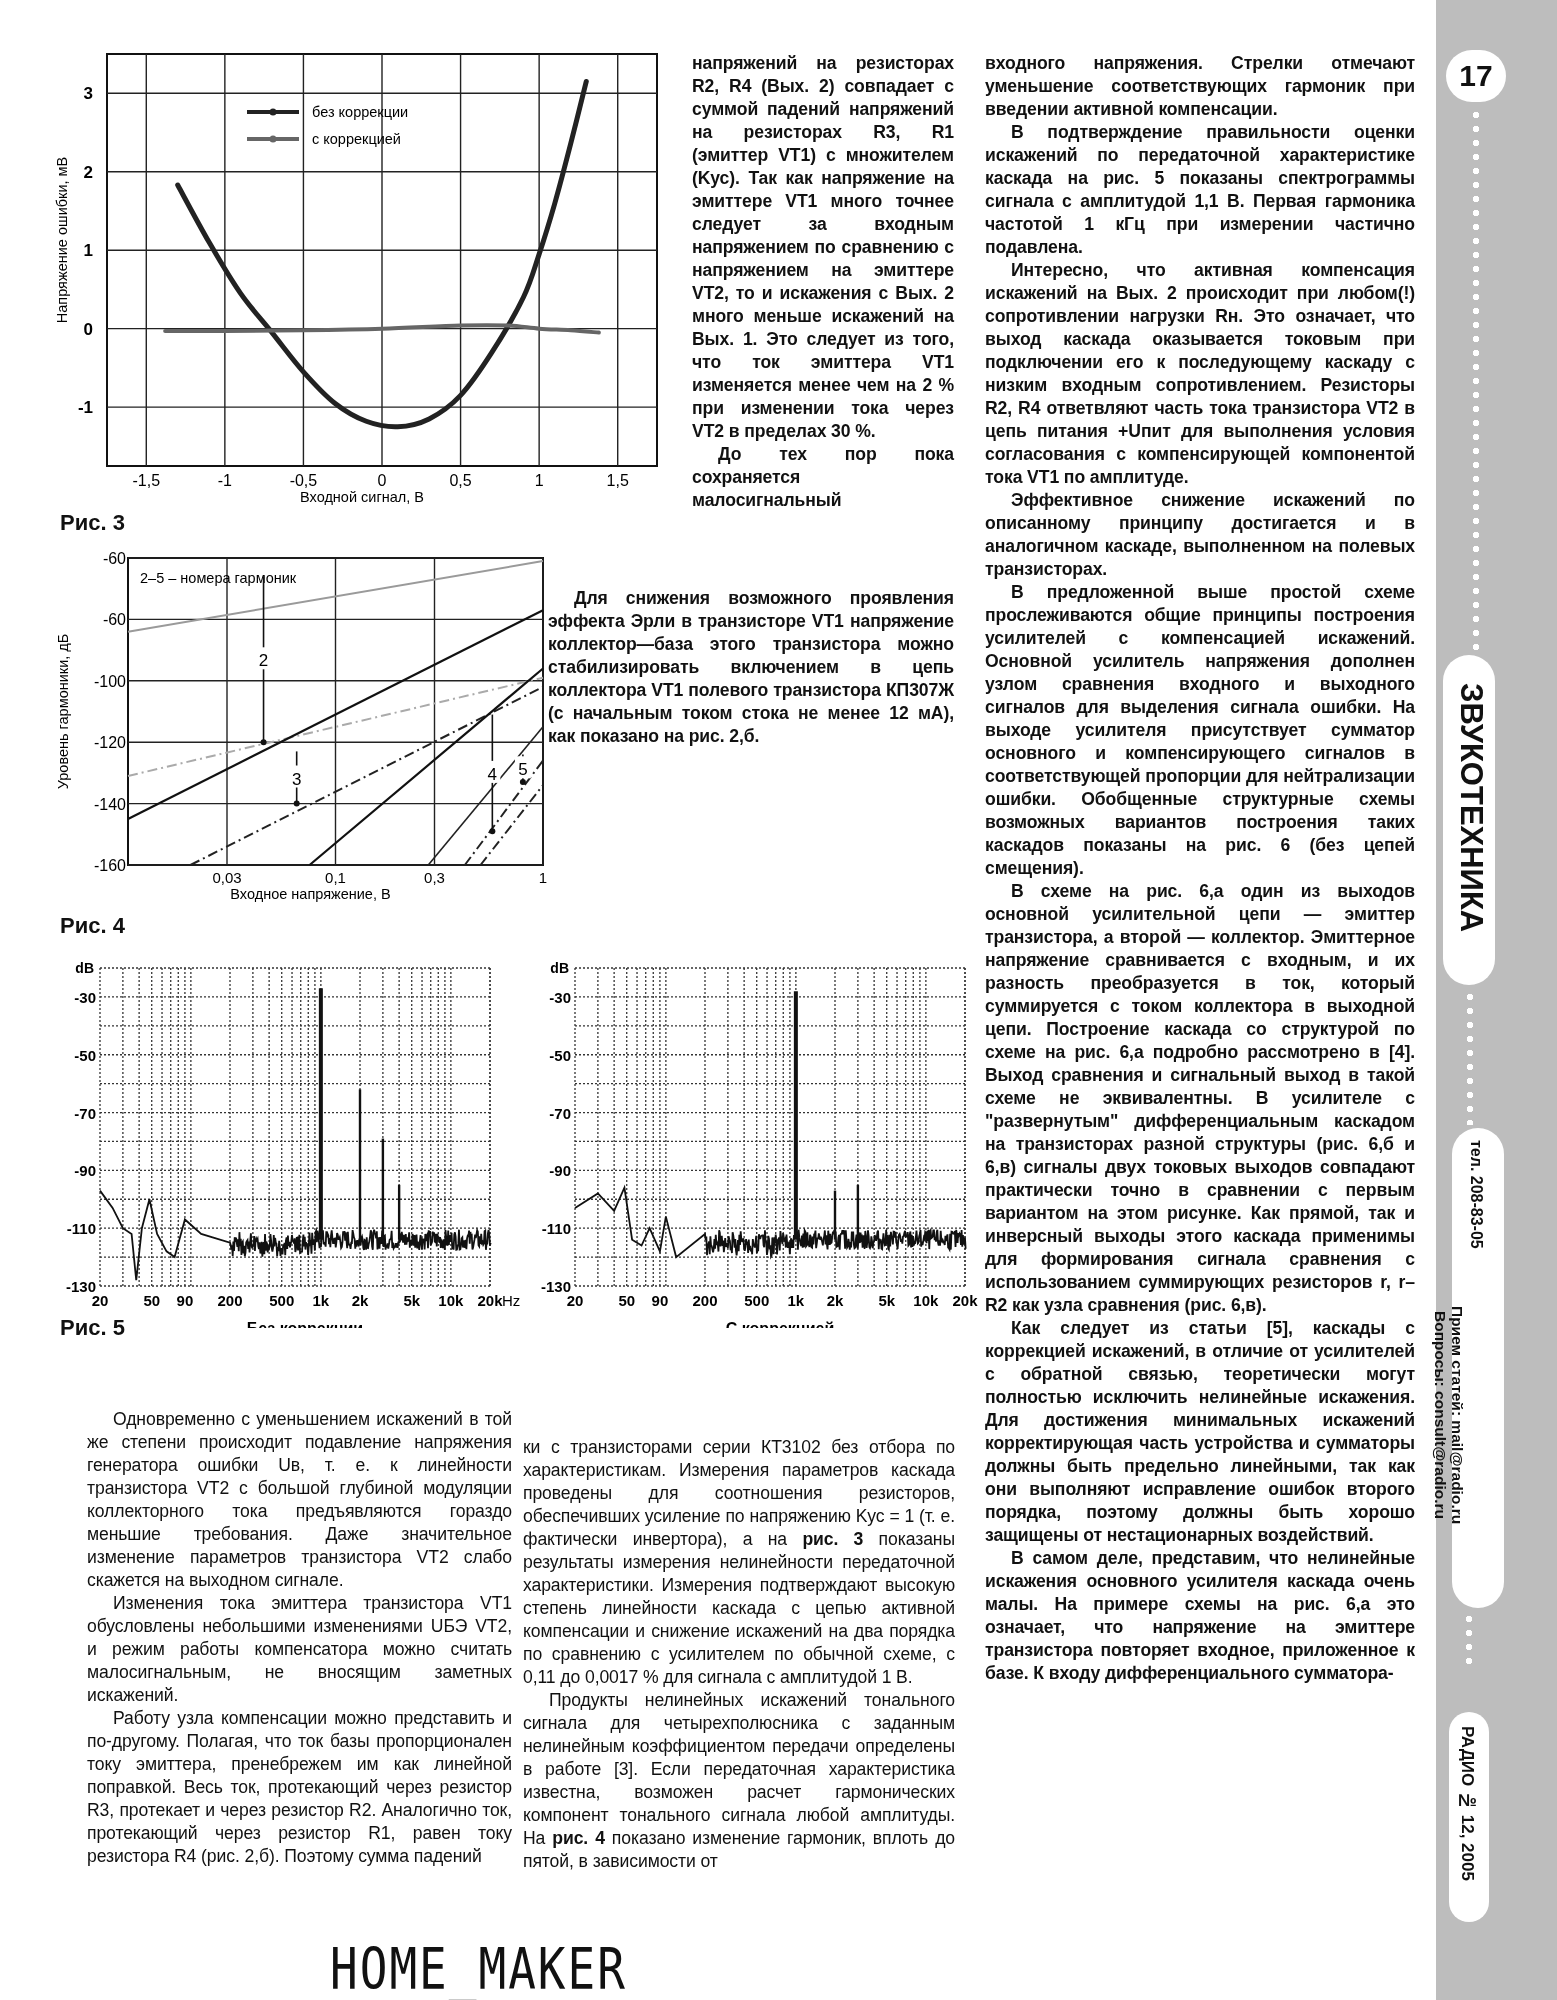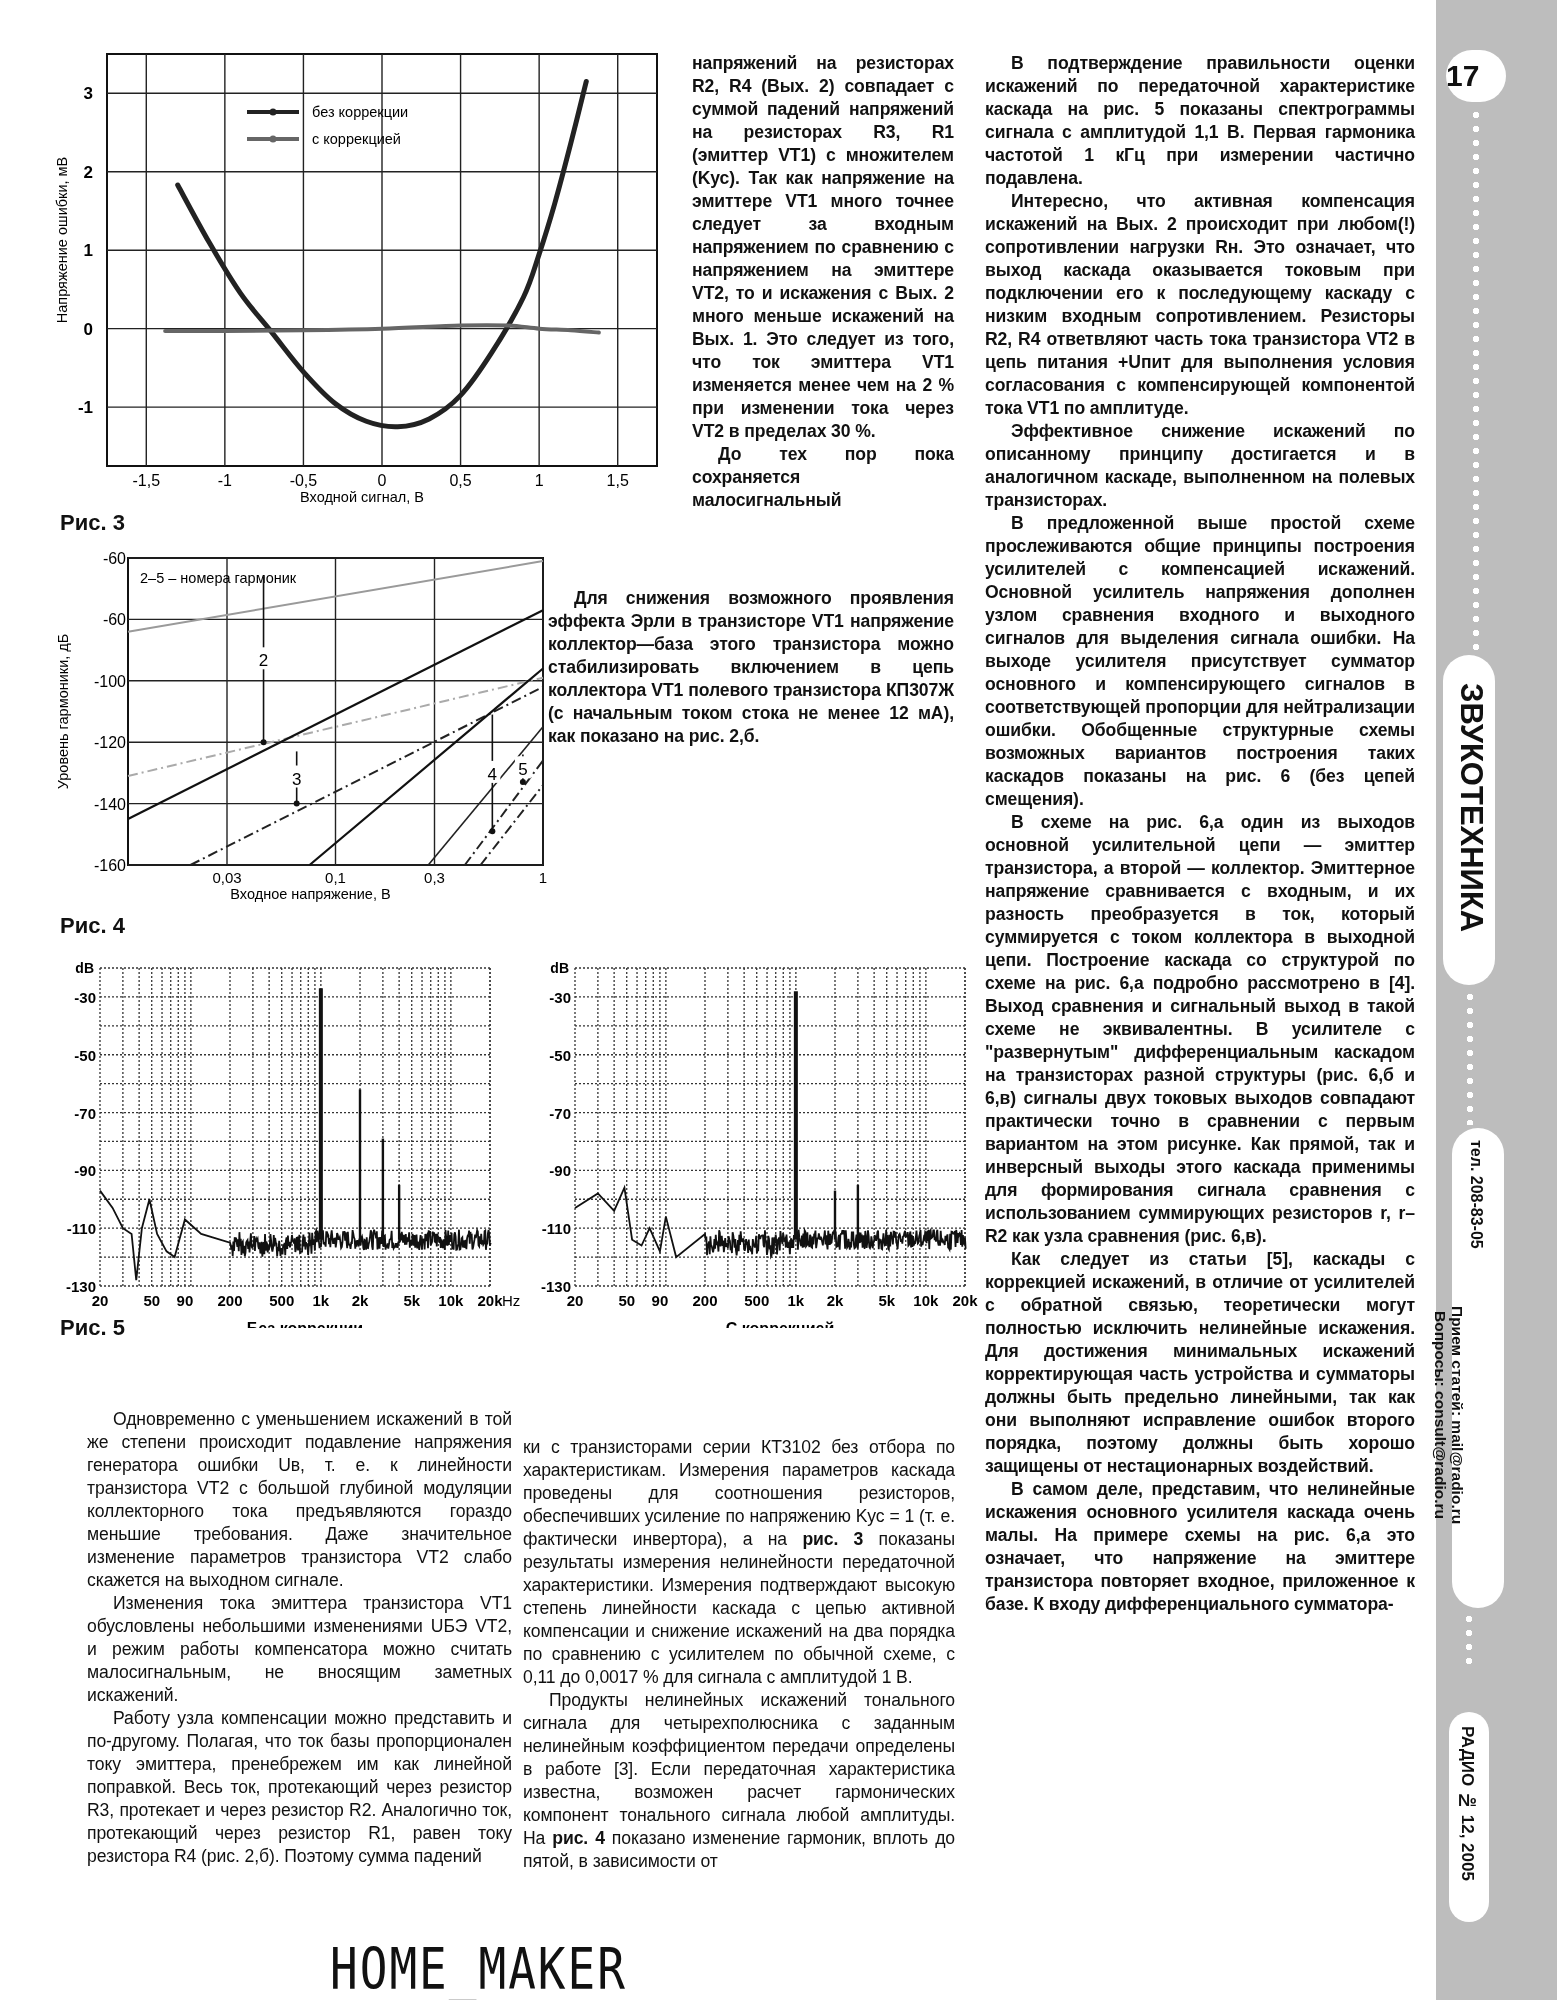--- a/index.html
+++ b/index.html
@@ -247,20 +247,21 @@
 <div class="fig-cap" style="left:60px;top:1315px">Рис. 5</div>
 
 <div class="col" id="colB_top" style="left:692px;top:52px;width:262px;">
     <p>напряжений на резисторах R2, R4 (Вых. 2) совпадает с суммой падений напряжений на резисторах R3, R1 (эмиттер VT1) с множителем (Kус). Так как напряжение на эмиттере VT1 много точнее следует за входным напряжением по сравнению с напряжением на эмиттере VT2, то и искажения с Вых. 2 много меньше искажений на Вых. 1. Это следует из того, что ток эмиттера VT1 изменяется менее чем на 2 % при изменении тока через VT2 в пределах 30 %.</p>
     <p class="ind">До тех пор пока сохраняется малосигнальный</p>
   </div>
 <div class="col" id="colB_wide" style="left:548px;top:587px;width:406px;">
     <p class="ind">Для снижения возможного проявления эффекта Эрли в транзисторе VT1 напряжение коллектор—база этого транзистора можно стабилизировать включением в цепь коллектора VT1 полевого транзистора КП307Ж (с начальным током стока не менее 12 мА), как показано на рис. 2,б.</p>
   </div>
 <div class="col" id="colC" style="left:985px;top:52px;width:430px;">
+    <p>входного напряжения. Стрелки отмечают уменьшение соответствующих гармоник при введении активной компенсации.</p>
     <p class="ind">В подтверждение правильности оценки искажений по передаточной характеристике каскада на <b class="ref">рис. 5</b> показаны спектрограммы сигнала с амплитудой 1,1 В. Первая гармоника частотой 1 кГц при измерении частично подавлена.</p>
     <p class="ind">Интересно, что активная компенсация искажений на Вых. 2 происходит при любом(!) сопротивлении нагрузки Rн. Это означает, что выход каскада оказывается токовым при подключении его к последующему каскаду с низким входным сопротивлением. Резисторы R2, R4 ответвляют часть тока транзистора VT2 в цепь питания +Uпит для выполнения условия согласования с компенсирующей компонентой тока VT1 по амплитуде.</p>
     <p class="ind">Эффективное снижение искажений по описанному принципу достигается и в аналогичном каскаде, выполненном на полевых транзисторах.</p>
     <p class="ind">В предложенной выше простой схеме прослеживаются общие принципы построения усилителей с компенсацией искажений. Основной усилитель напряжения дополнен узлом сравнения входного и выходного сигналов для выделения сигнала ошибки. На выходе усилителя присутствует сумматор основного и компенсирующего сигналов в соответствующей пропорции для нейтрализации ошибки. Обобщенные структурные схемы возможных вариантов построения таких каскадов показаны на <b class="ref">рис. 6</b> (без цепей смещения).</p>
     <p class="ind">В схеме на рис. 6,а один из выходов основной усилительной цепи — эмиттер транзистора, а второй — коллектор. Эмиттерное напряжение сравнивается с входным, и их разность преобразуется в ток, который суммируется с током коллектора в выходной цепи. Построение каскада со структурой по схеме на рис. 6,а подробно рассмотрено в [4]. Выход сравнения и сигнальный выход в такой схеме не эквивалентны. В усилителе с "развернутым" дифференциальным каскадом на транзисторах разной структуры (рис. 6,б и 6,в) сигналы двух токовых выходов совпадают практически точно в сравнении с первым вариантом на этом рисунке. Как прямой, так и инверсный выходы этого каскада применимы для формирования сигнала сравнения с использованием суммирующих резисторов r, r–R2 как узла сравнения (рис. 6,в).</p>
     <p class="ind">Как следует из статьи [5], каскады с коррекцией искажений, в отличие от усилителей с обратной связью, теоретически могут полностью исключить нелинейные искажения. Для достижения минимальных искажений корректирующая часть устройства и сумматоры должны быть предельно линейными, так как они выполняют исправление ошибок второго порядка, поэтому должны быть хорошо защищены от нестационарных воздействий.</p>
     <p class="ind">В самом деле, представим, что нелинейные искажения основного усилителя каскада очень малы. На примере схемы на рис. 6,а это означает, что напряжение на эмиттере транзистора повторяет входное, приложенное к базе. К входу дифференциального сумматора-</p>
   </div>
 <div class="col narrow" id="bottomA" style="left:62px;top:1408px;width:425px;margin-left:25px;">
     <p class="ind">Одновременно с уменьшением искажений в той же степени происходит подавление напряжения генератора ошибки Uв, т. е. к линейности транзистора VT2 с большой глубиной модуляции коллекторного тока предъявляются гораздо меньшие требования. Даже значительное изменение параметров транзистора VT2 слабо скажется на выходном сигнале.</p>
@@ -269,21 +270,21 @@
   </div>
 <div class="col narrow" id="bottomB" style="left:523px;top:1436px;width:432px;">
     <p>ки с транзисторами серии КТ3102 без отбора по характеристикам. Измерения параметров каскада проведены для соотношения резисторов, обеспечивших усиление по напряжению Kус = 1 (т. е. фактически инвертора), а на <b class="ref">рис. 3</b> показаны результаты измерения нелинейности передаточной характеристики. Измерения подтверждают высокую степень линейности каскада с цепью активной компенсации и снижение искажений на два порядка по сравнению с усилителем по обычной схеме, с 0,11 до 0,0017 % для сигнала с амплитудой 1 В.</p>
     <p class="ind">Продукты нелинейных искажений тонального сигнала для четырехполюсника с заданным нелинейным коэффициентом передачи определены в работе [3]. Если передаточная характеристика известна, возможен расчет гармонических компонент тонального сигнала любой амплитуды. На <b class="ref">рис. 4</b> показано изменение гармоник, вплоть до пятой, в зависимости от</p>
   </div>
 
 <div class="hm">HOME_MAKER</div>
 
 <div class="sidebar">
   <div class="pill" style="left:10px;top:50px;width:60px;height:52px;border-radius:30px;">
-    <span style="display:block;font-weight:900;font-size:30px;line-height:52px;">17</span>
+    <span style="display:block;text-align:center;font-weight:900;font-size:30px;line-height:52px;">17</span>
   </div>
   <div class="dots" style="left:36px;top:108px;height:545px;"></div>
   <div class="pill" style="left:7px;top:655px;width:52px;height:330px;">
     <span class="vtext" style="left:10px;top:28px;font-size:31px;">ЗВУКОТЕХНИКА</span>
   </div>
   <div class="dots" style="left:30px;top:990px;height:135px;"></div>
   <div class="pill" style="left:16px;top:1128px;width:52px;height:480px;">
     <span class="vtext" style="left:15px;top:12px;font-size:16px;">тел. 208-83-05</span>
     <span class="vtext" style="left:-4px;top:178px;font-size:15.5px;">Прием статей: mail@radio.ru</span>
     <span class="vtext" style="left:-21px;top:183px;font-size:15.5px;">Вопросы: consult@radio.ru</span>

